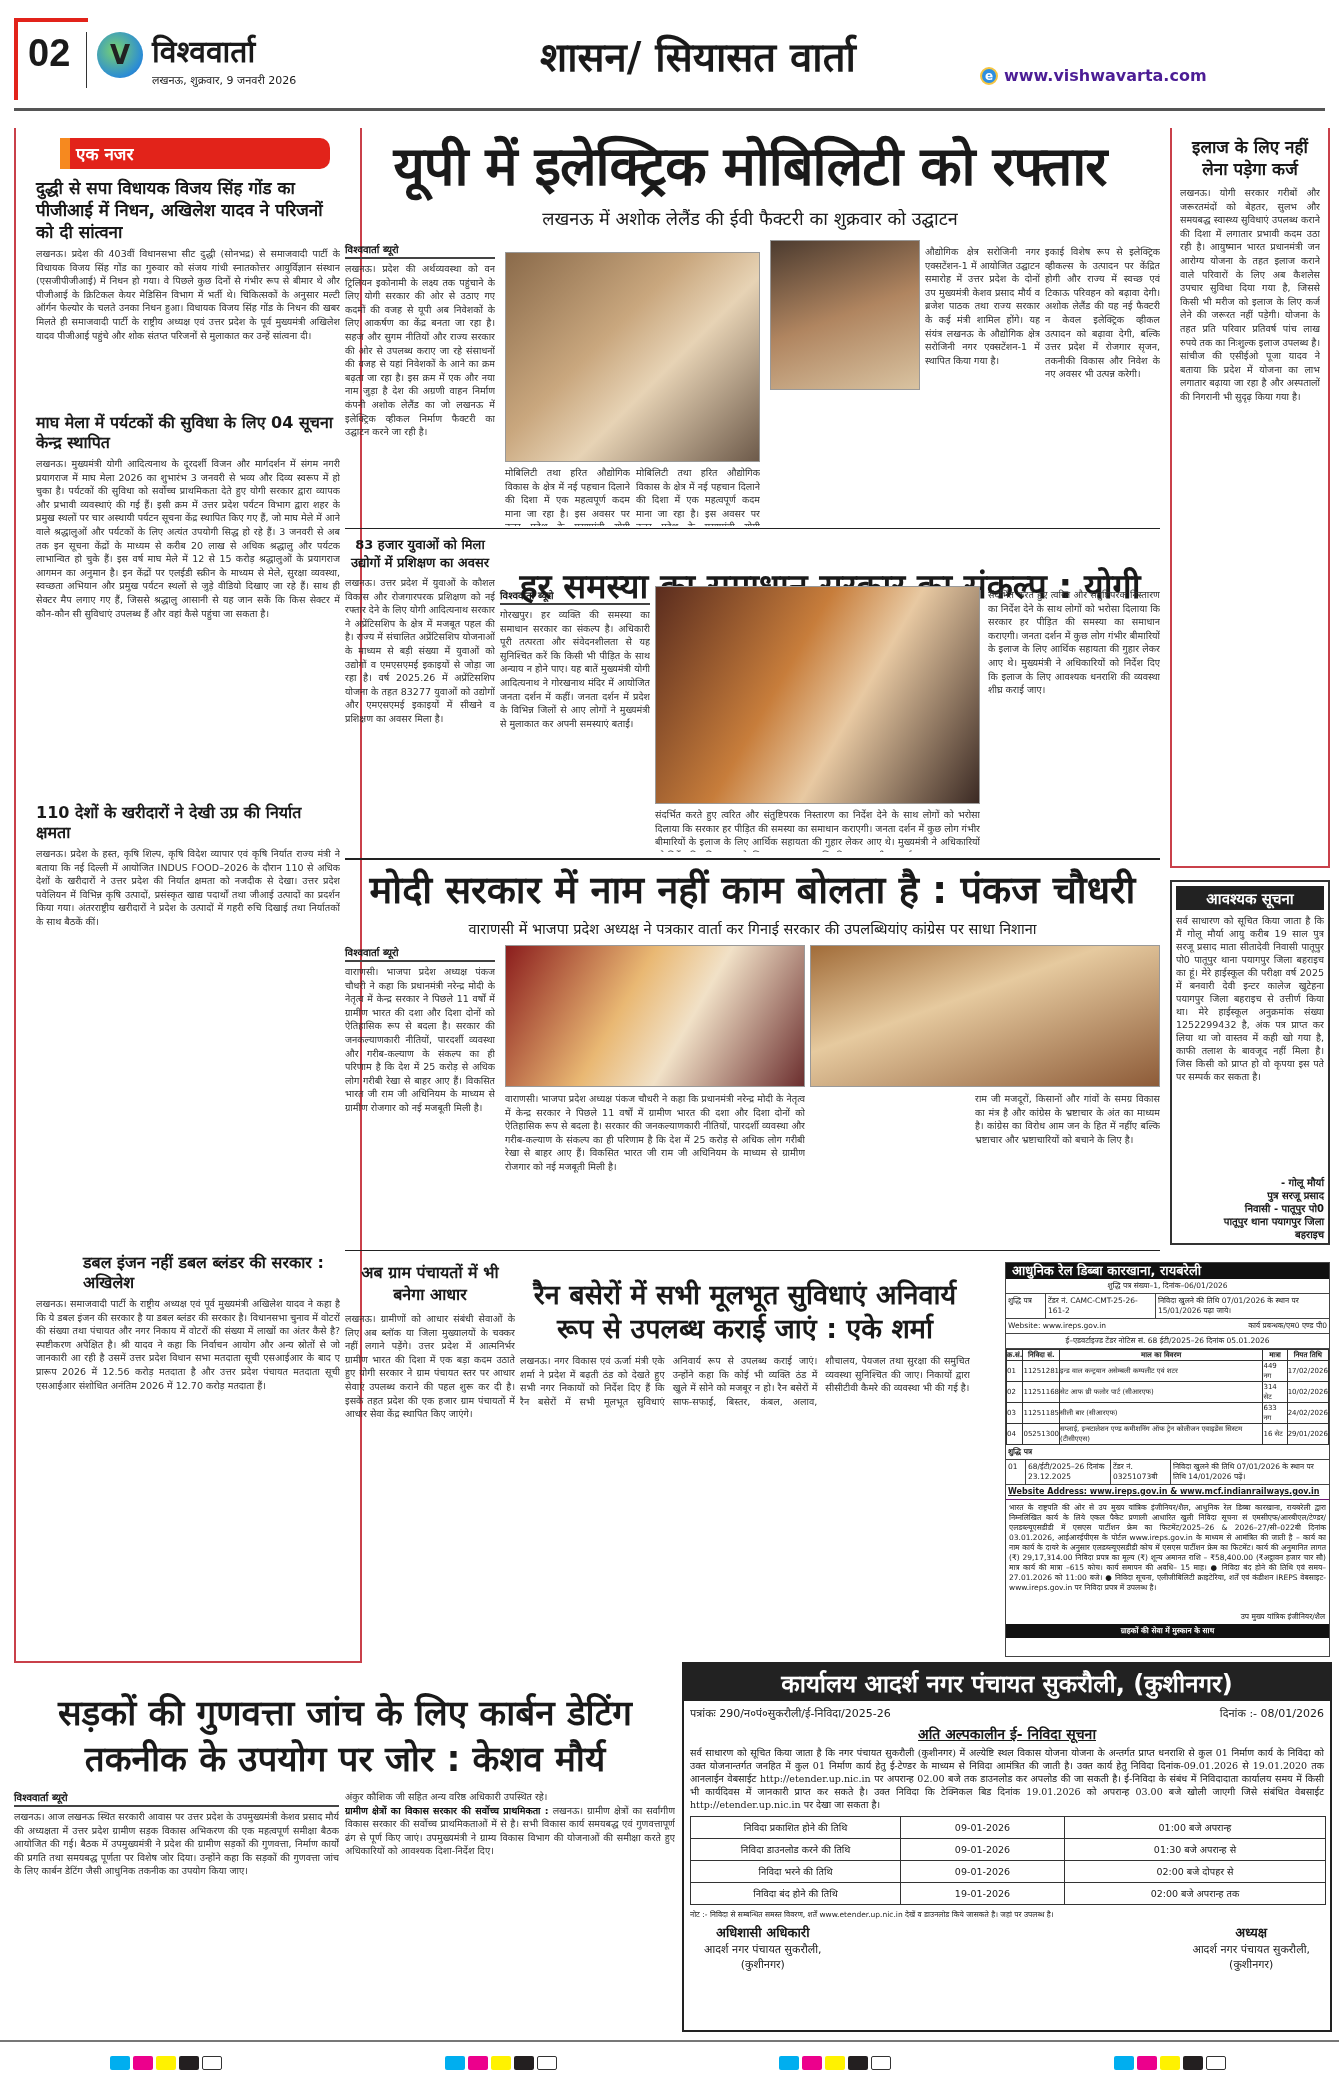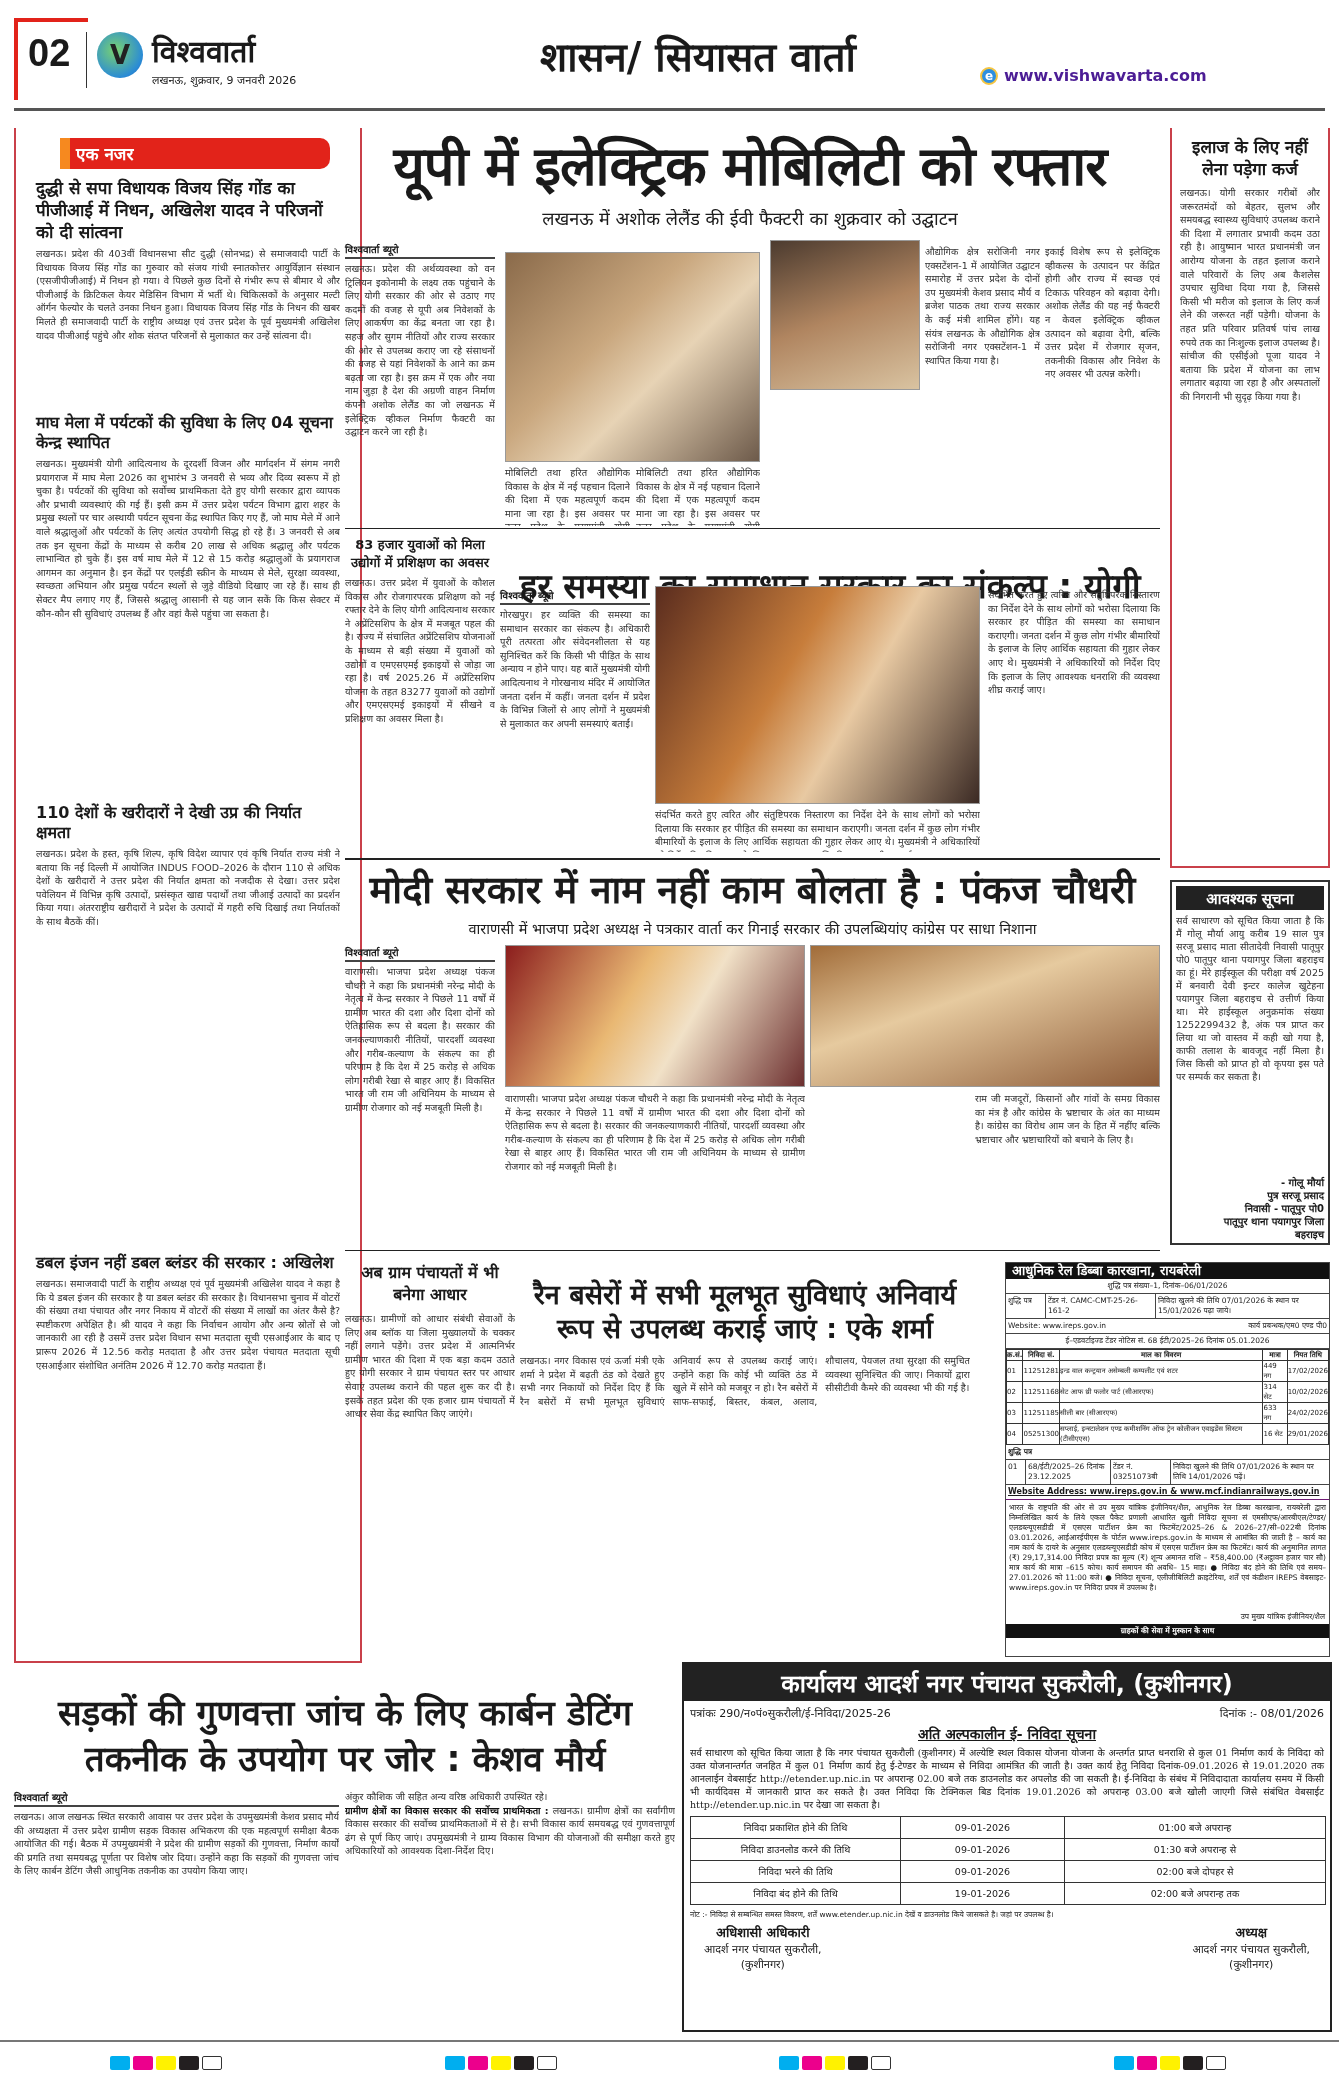--- a/index.html
+++ b/index.html
@@ -35,21 +35,21 @@
 </header>
 
 <section class="abs" style="left:14px;top:128px;width:348px;height:1535px;border:2px solid #c9404a;border-top:none;padding:10px 20px;">
   <div style="background:linear-gradient(90deg,#f6891f 0,#f6891f 10px,#e2231a 10px);color:#fff;font-weight:bold;font-size:17px;padding:4px 16px;border-radius:0 10px 10px 0;margin:0 0 8px 24px;width:270px;">एक नजर</div>
   <h2 class="h-sub" style="font-size:17px;line-height:22px;">दुद्धी से सपा विधायक विजय सिंह गोंड का पीजीआई में निधन, अखिलेश यादव ने परिजनों को दी सांत्वना</h2>
   <p class="txt" style="height:160px;margin-top:4px;">लखनऊ। प्रदेश की 403वीं विधानसभा सीट दुद्धी (सोनभद्र) से समाजवादी पार्टी के विधायक विजय सिंह गोंड का गुरुवार को संजय गांधी स्नातकोत्तर आयुर्विज्ञान संस्थान (एसजीपीजीआई) में निधन हो गया। वे पिछले कुछ दिनों से गंभीर रूप से बीमार थे और पीजीआई के क्रिटिकल केयर मेडिसिन विभाग में भर्ती थे। चिकित्सकों के अनुसार मल्टी ऑर्गन फेल्योर के चलते उनका निधन हुआ। विधायक विजय सिंह गोंड के निधन की खबर मिलते ही समाजवादी पार्टी के राष्ट्रीय अध्यक्ष एवं उत्तर प्रदेश के पूर्व मुख्यमंत्री अखिलेश यादव पीजीआई पहुंचे और शोक संतप्त परिजनों से मुलाकात कर उन्हें सांत्वना दी।</p>
   <h2 class="h-sub" style="margin-top:6px;">माघ मेला में पर्यटकों की सुविधा के लिए 04 सूचना केन्द्र स्थापित</h2>
   <p class="txt" style="height:340px;margin-top:4px;">लखनऊ। मुख्यमंत्री योगी आदित्यनाथ के दूरदर्शी विजन और मार्गदर्शन में संगम नगरी प्रयागराज में माघ मेला 2026 का शुभारंभ 3 जनवरी से भव्य और दिव्य स्वरूप में हो चुका है। पर्यटकों की सुविधा को सर्वोच्च प्राथमिकता देते हुए योगी सरकार द्वारा व्यापक और प्रभावी व्यवस्थाएं की गई हैं। इसी क्रम में उत्तर प्रदेश पर्यटन विभाग द्वारा शहर के प्रमुख स्थलों पर चार अस्थायी पर्यटन सूचना केंद्र स्थापित किए गए हैं, जो माघ मेले में आने वाले श्रद्धालुओं और पर्यटकों के लिए अत्यंत उपयोगी सिद्ध हो रहे हैं। 3 जनवरी से अब तक इन सूचना केंद्रों के माध्यम से करीब 20 लाख से अधिक श्रद्धालु और पर्यटक लाभान्वित हो चुके हैं। इस वर्ष माघ मेले में 12 से 15 करोड़ श्रद्धालुओं के प्रयागराज आगमन का अनुमान है। इन केंद्रों पर एलईडी स्क्रीन के माध्यम से मेले, सुरक्षा व्यवस्था, स्वच्छता अभियान और प्रमुख पर्यटन स्थलों से जुड़े वीडियो दिखाए जा रहे हैं। साथ ही सेक्टर मैप लगाए गए हैं, जिससे श्रद्धालु आसानी से यह जान सकें कि किस सेक्टर में कौन-कौन सी सुविधाएं उपलब्ध हैं और वहां कैसे पहुंचा जा सकता है।</p>
   <h2 class="h-sub" style="margin-top:6px;">110 देशों के खरीदारों ने देखी उप्र की निर्यात क्षमता</h2>
   <p class="txt" style="height:400px;margin-top:4px;">लखनऊ। प्रदेश के हस्त, कृषि शिल्प, कृषि विदेश व्यापार एवं कृषि निर्यात राज्य मंत्री ने बताया कि नई दिल्ली में आयोजित INDUS FOOD–2026 के दौरान 110 से अधिक देशों के खरीदारों ने उत्तर प्रदेश की निर्यात क्षमता को नजदीक से देखा। उत्तर प्रदेश पवेलियन में विभिन्न कृषि उत्पादों, प्रसंस्कृत खाद्य पदार्थों तथा जीआई उत्पादों का प्रदर्शन किया गया। अंतरराष्ट्रीय खरीदारों ने प्रदेश के उत्पादों में गहरी रुचि दिखाई तथा निर्यातकों के साथ बैठकें कीं।</p>
-  <h2 class="h-sub" style="margin-top:6px;">डबल इंजन नहीं डबल ब्लंडर की सरकार : अखिलेश</h2>
+  <h2 class="h-sub" style="margin-top:6px;margin-left:47px;">डबल इंजन नहीं डबल ब्लंडर की सरकार : अखिलेश</h2>
   <p class="txt" style="height:330px;margin-top:4px;">लखनऊ। समाजवादी पार्टी के राष्ट्रीय अध्यक्ष एवं पूर्व मुख्यमंत्री अखिलेश यादव ने कहा है कि ये डबल इंजन की सरकार है या डबल ब्लंडर की सरकार है। विधानसभा चुनाव में वोटरों की संख्या तथा पंचायत और नगर निकाय में वोटरों की संख्या में लाखों का अंतर कैसे है? स्पष्टीकरण अपेक्षित है। श्री यादव ने कहा कि निर्वाचन आयोग और अन्य स्रोतों से जो जानकारी आ रही है उसमें उत्तर प्रदेश विधान सभा मतदाता सूची एसआईआर के बाद ए प्रारूप 2026 में 12.56 करोड़ मतदाता है और उत्तर प्रदेश पंचायत मतदाता सूची एसआईआर संशोधित अनंतिम 2026 में 12.70 करोड़ मतदाता हैं।</p>
 </section>
 
 <section>
   <h1 class="abs" style="left:345px;top:134px;width:810px;font-size:54px;font-weight:900;line-height:66px;text-align:center;letter-spacing:-1px;">यूपी में इलेक्ट्रिक मोबिलिटी को रफ्तार</h1>
   <div class="abs" style="left:345px;top:206px;width:810px;font-size:18px;text-align:center;">लखनऊ में अशोक लेलैंड की ईवी फैक्टरी का शुक्रवार को उद्घाटन</div>
   <div class="abs" style="left:345px;top:242px;width:150px;">
     <div class="kicker">विश्ववार्ता ब्यूरो</div>
     <p class="txt" style="height:270px;">लखनऊ। प्रदेश की अर्थव्यवस्था को वन ट्रिलियन इकोनामी के लक्ष्य तक पहुंचाने के लिए योगी सरकार की ओर से उठाए गए कदमों की वजह से यूपी अब निवेशकों के लिए आकर्षण का केंद्र बनता जा रहा है। सहज और सुगम नीतियों और राज्य सरकार की ओर से उपलब्ध कराए जा रहे संसाधनों की वजह से यहां निवेशकों के आने का क्रम बढ़ता जा रहा है। इस क्रम में एक और नया नाम जुड़ा है देश की अग्रणी वाहन निर्माण कंपनी अशोक लेलैंड का जो लखनऊ में इलेक्ट्रिक व्हीकल निर्माण फैक्टरी का उद्घाटन करने जा रही है।</p>
   </div>

